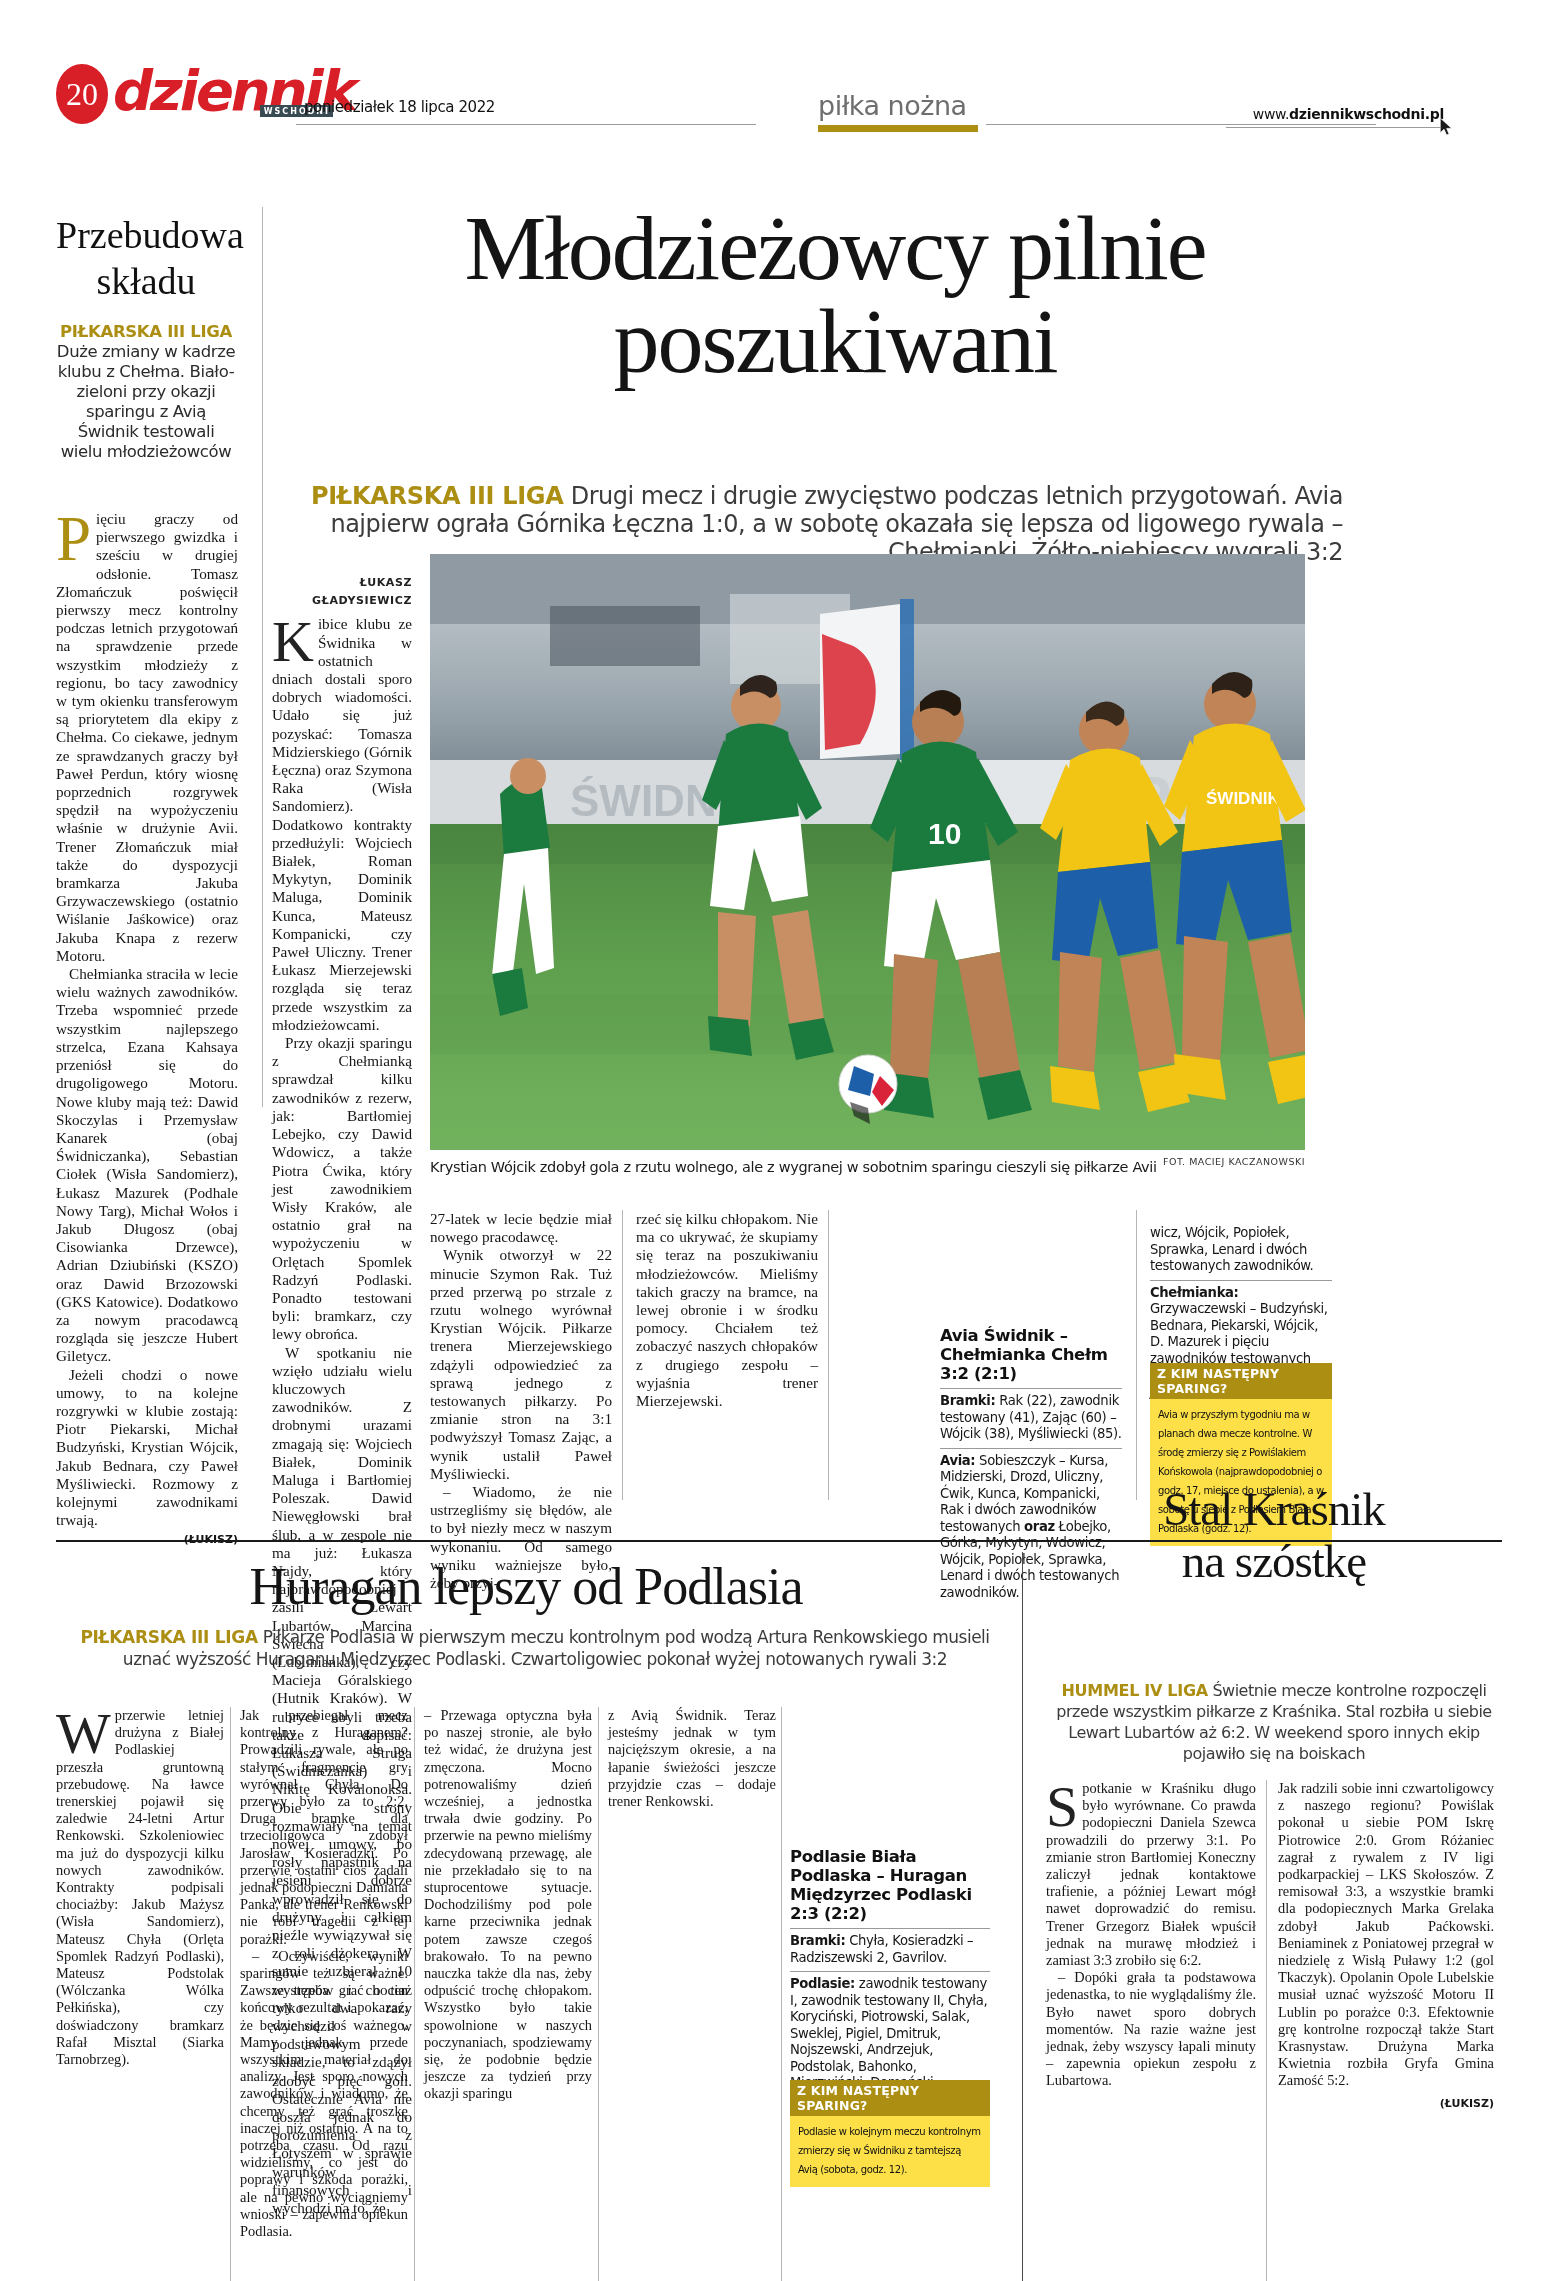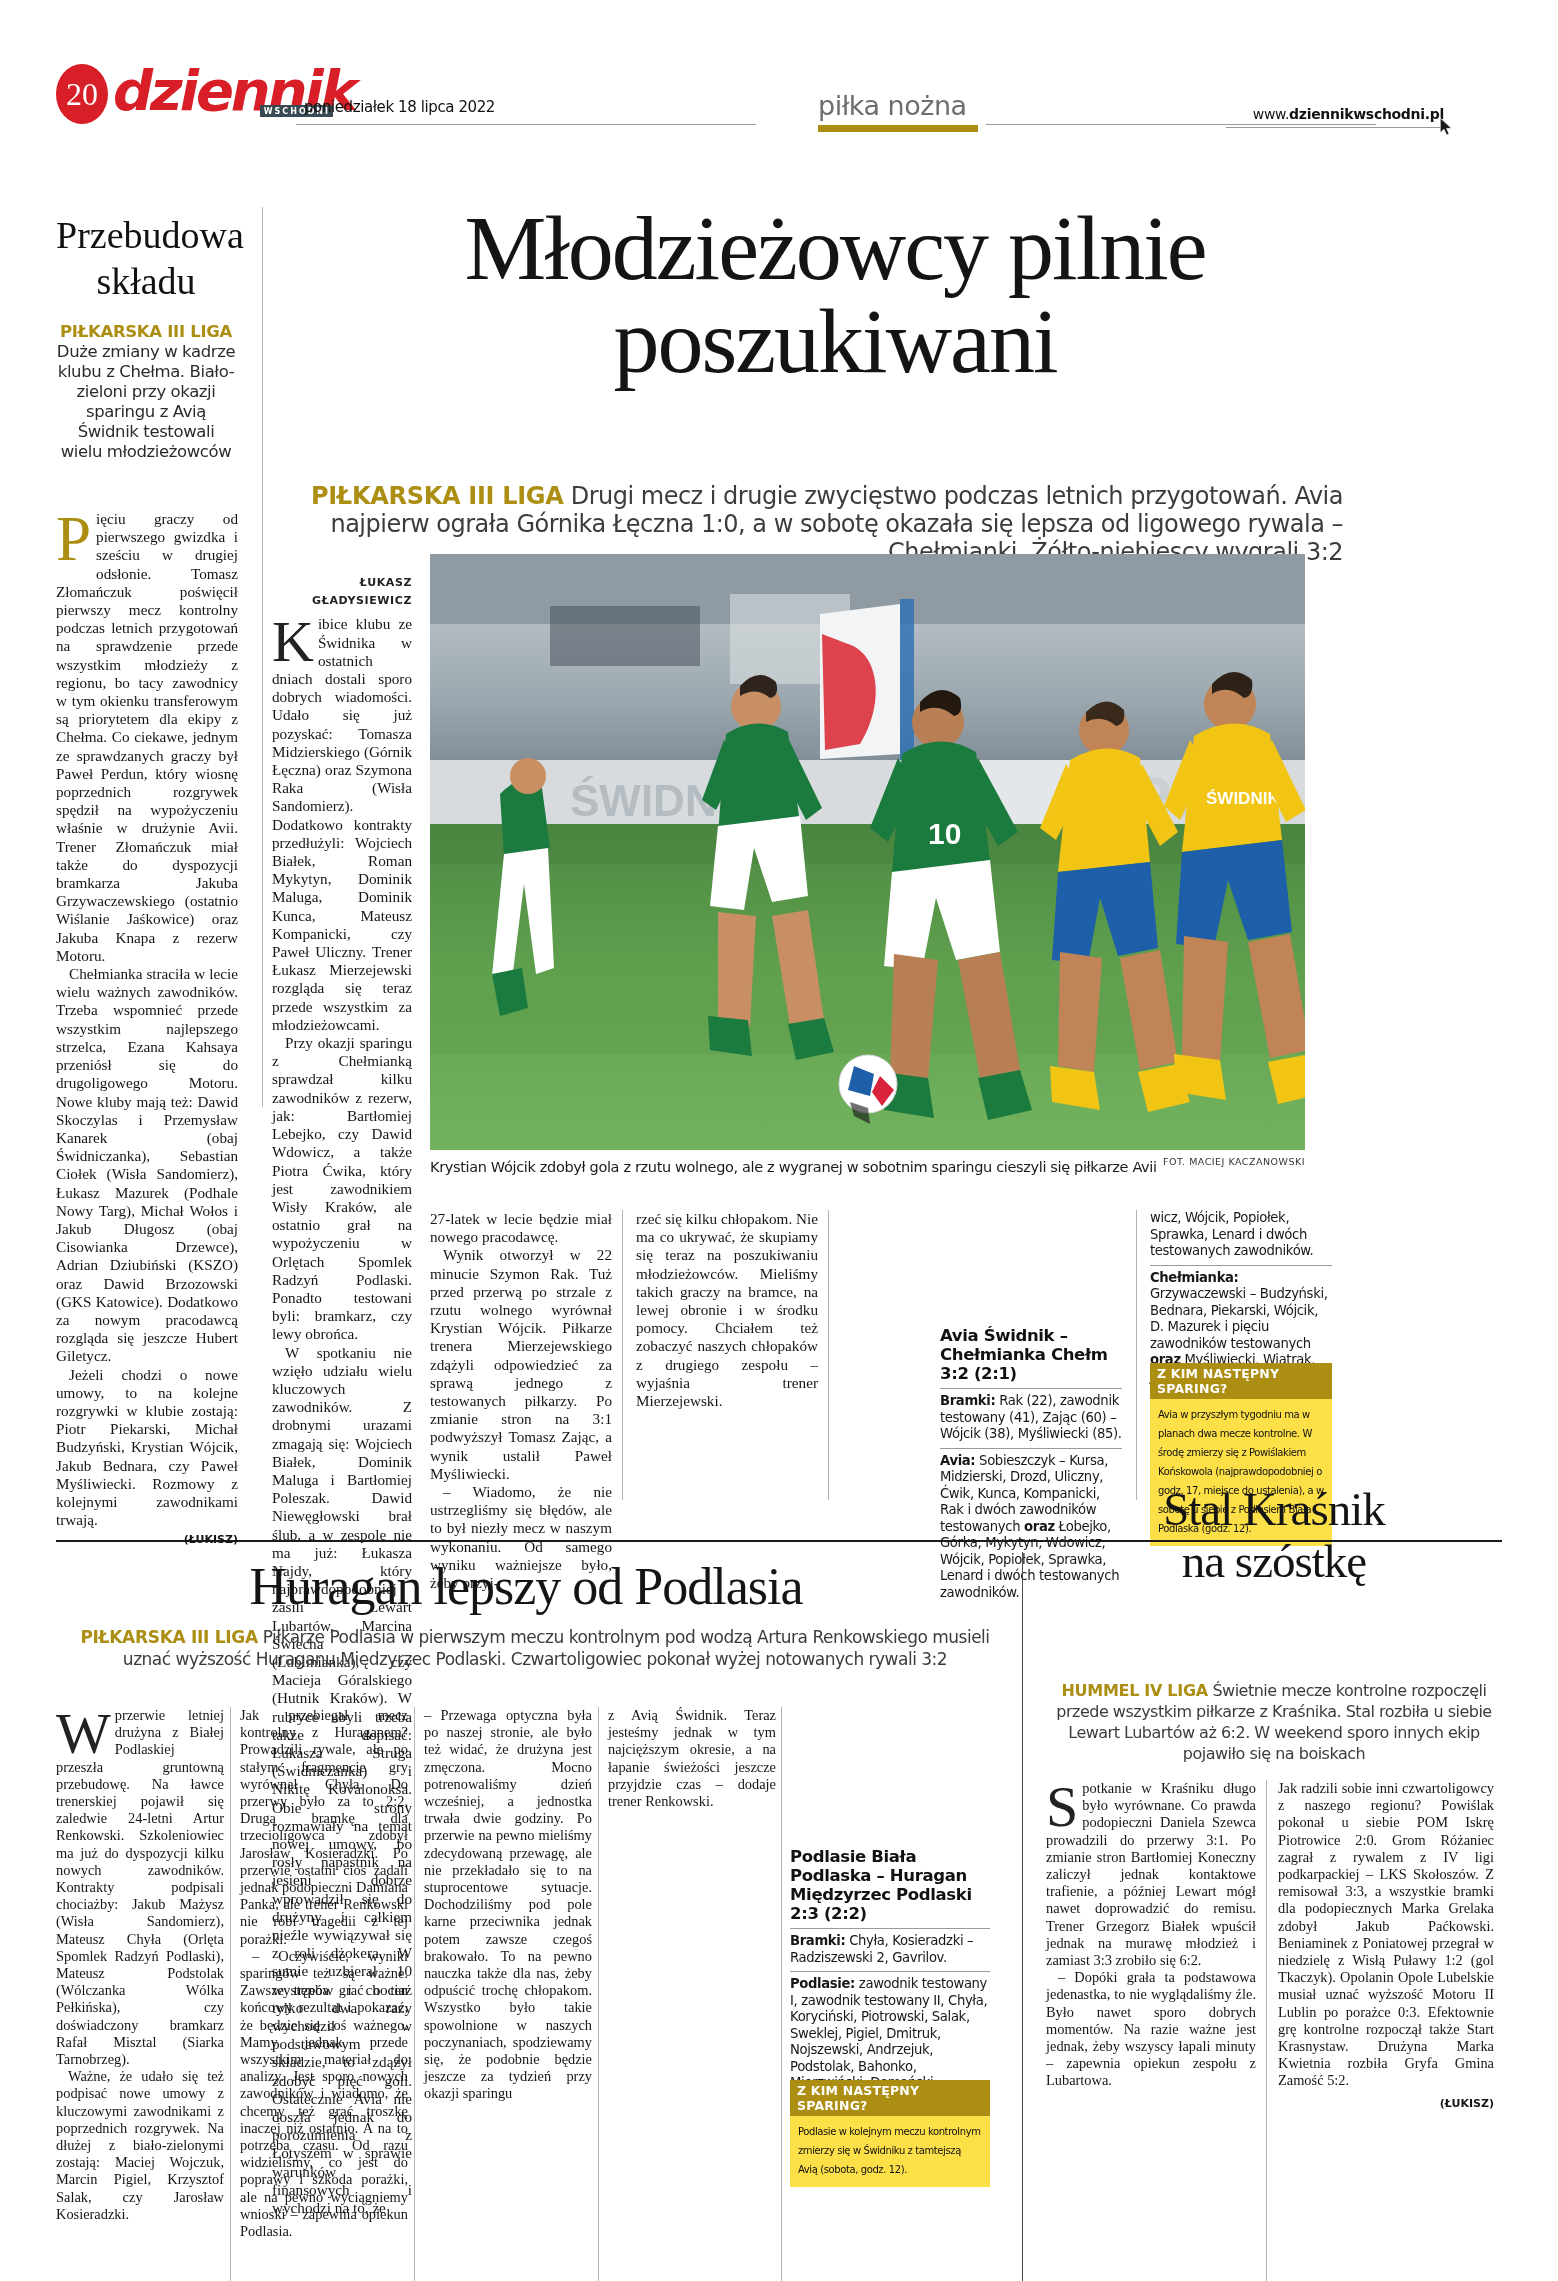--- a/index.html
+++ b/index.html
@@ -342,21 +342,21 @@
 
   <div class="result-block" style="position:absolute; left:940px; top:1264px; width:182px;">
     <div class="result-title">Avia Świdnik – Chełmianka Chełm 3:2 (2:1)</div>
     <div class="thin-sep"></div>
     <div class="result-line"><b>Bramki:</b><span> Rak (22), zawodnik testowany (41), Zając (60) – Wójcik (38), Myśliwiecki (85).</span></div>
     <div class="thin-sep"></div>
     <div class="result-line"><b>Avia:</b><span> Sobieszczyk – Kursa, Midzierski, Drozd, Uliczny, Ćwik, Kunca, Kompanicki, Rak i dwóch zawodników testowanych </span><b>oraz</b><span> Łobejko, Górka, Mykytyn, Wdowicz, Wójcik, Popiołek, Sprawka, Lenard i dwóch testowanych zawodników.</span></div>
   </div>
 
   <div class="result-block" style="position:absolute; left:1150px; top:1148px; width:182px;">
-    <div class="result-line" style="margin-top:0;">wicz, Wójcik, Popiołek, Sprawka, Lenard i dwóch testowanych zawodników.</div>
+    <div class="result-line" style="margin-top:15px;">wicz, Wójcik, Popiołek, Sprawka, Lenard i dwóch testowanych zawodników.</div>
     <div class="thin-sep"></div>
     <div class="result-line"><b>Chełmianka:</b><span> Grzywaczewski – Budzyński, Bednara, Piekarski, Wójcik, D. Mazurek i pięciu zawodników testowanych </span><b>oraz</b><span> Myśliwiecki, Wiatrak, Jeż i sześciu zawodników testowanych.</span></div>
   </div>
 
   <div class="goldbox" style="left:1150px; top:1301px; width:182px;">
     <div class="goldbox-head">Z KIM NASTĘPNY SPARING?</div>
     <div class="goldbox-body">Avia w przyszłym tygodniu ma w planach dwa mecze kontrolne. W środę zmierzy się z Powiślakiem Końskowola (najprawdopodobniej o godz. 17, miejsce do ustalenia), a w sobotę u siebie z Podlasiem Biała Podlaska (godz. 12).</div>
   </div>
 
   <div class="vrule" style="left:622px; top:1148px; height:290px;"></div>
@@ -367,21 +367,20 @@
 
   <div class="h2-title" style="position:absolute; left:56px; top:1497px; width:940px;">
     <span>Huragan lepszy od Podlasia</span>
   </div>
   <div class="h2-lead" style="position:absolute; left:80px; top:1564px; width:910px;">
     <span class="kicker-gold">PIŁKARSKA III LIGA</span><span> Piłkarze Podlasia w pierwszym meczu kontrolnym pod wodzą Artura Renkowskiego musieli uznać wyższość Huraganu Międzyrzec Podlaski. Czwartoligowiec pokonał wyżej notowanych rywali 3:2</span>
   </div>
 
   <div class="colsmall dropcap2" style="left:56px; top:1645px; width:168px;">
     <p class="noind">W przerwie letniej drużyna z Białej Podlaskiej przeszła gruntowną przebudowę. Na ławce trenerskiej pojawił się zaledwie 24-letni Artur Renkowski. Szkoleniowiec ma już do dyspozycji kilku nowych zawodników. Kontrakty podpisali chociażby: Jakub Mażysz (Wisła Sandomierz), Mateusz Chyła (Orlęta Spomlek Radzyń Podlaski), Mateusz Podstolak (Wólczanka Wólka Pełkińska), czy doświadczony bramkarz Rafał Misztal (Siarka Tarnobrzeg).</p>
-    <p>Ważne, że udało się też podpisać nowe umowy z kluczowymi zawodnikami z poprzednich rozgrywek. Na dłużej z biało-zielonymi zostają: Maciej Wojczuk, Marcin Pigiel, Krzysztof Salak, czy Jarosław Kosieradzki.</p>
   </div>
 
   <div class="colsmall" style="left:240px; top:1645px; width:168px;">
     <p class="noind">Jak przebiegał mecz kontrolny z Huraganem? Prowadzili rywale, ale po stałym fragmencie gry wyrównał Chyła. Do przerwy było za to 2:2. Drugą bramkę dla trzecioligowca zdobył Jarosław Kosieradzki. Po przerwie ostatni cios zadali jednak podopieczni Damiana Panka, ale trener Renkowski nie robi tragedii z tej porażki.</p>
     <p>– Oczywiście, wyniki sparingów też są ważne. Zawsze trzeba grać o ten końcowy rezultat i pokazać, że będzie się coś ważnego. Mamy jednak przede wszystkim materiał do analizy. Jest sporo nowych zawodników i wiadomo, że chcemy też grać troszkę inaczej niż ostatnio. A na to potrzeba czasu. Od razu widzieliśmy, co jest do poprawy i szkoda porażki, ale na pewno wyciągniemy wnioski – zapewnia opiekun Podlasia.</p>
   </div>
 
   <div class="colsmall" style="left:424px; top:1645px; width:168px;">
     <p class="noind">– Przewaga optyczna była po naszej stronie, ale było też widać, że drużyna jest zmęczona. Mocno potrenowaliśmy dzień wcześniej, a jednostka trwała dwie godziny. Po przerwie na pewno mieliśmy zdecydowaną przewagę, ale nie przekładało się to na stuprocentowe sytuacje. Dochodziliśmy pod pole karne przeciwnika jednak potem zawsze czegoś brakowało. To na pewno nauczka także dla nas, żeby odpuścić trochę chłopakom. Wszystko było takie spowolnione w naszych poczynaniach, spodziewamy się, że podobnie będzie jeszcze za tydzień przy okazji sparingu</p>
   </div>

